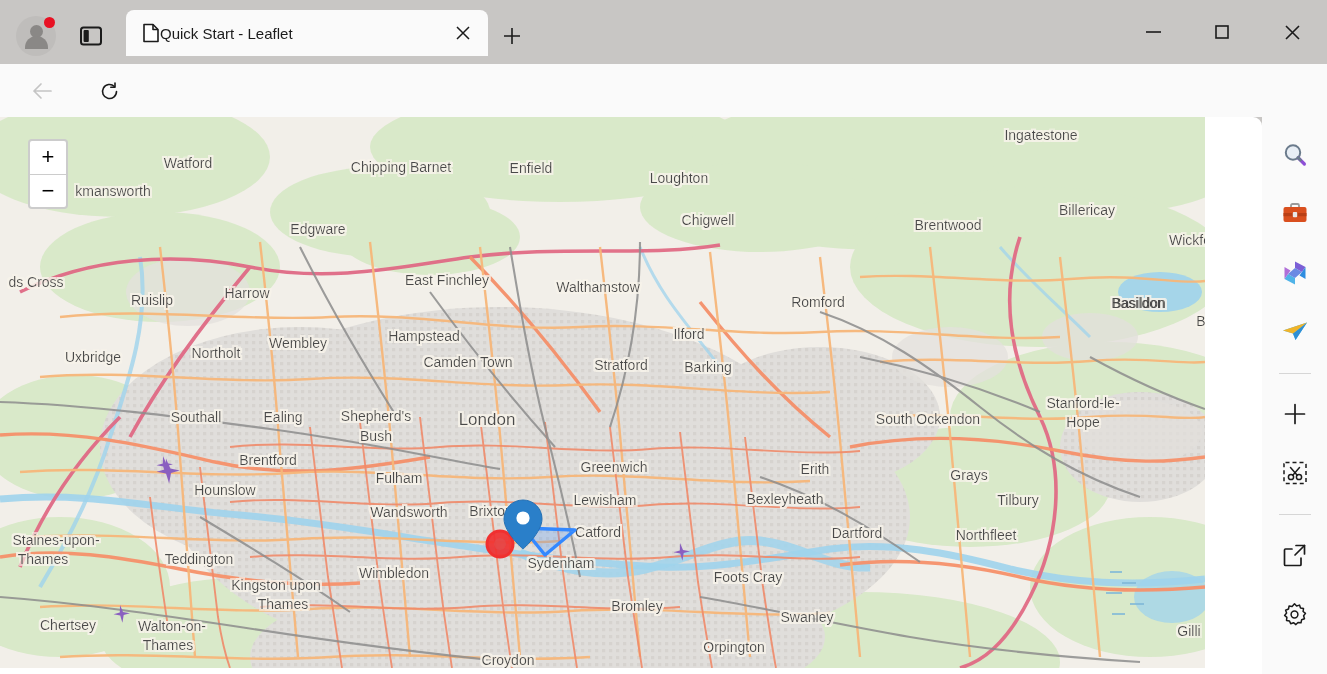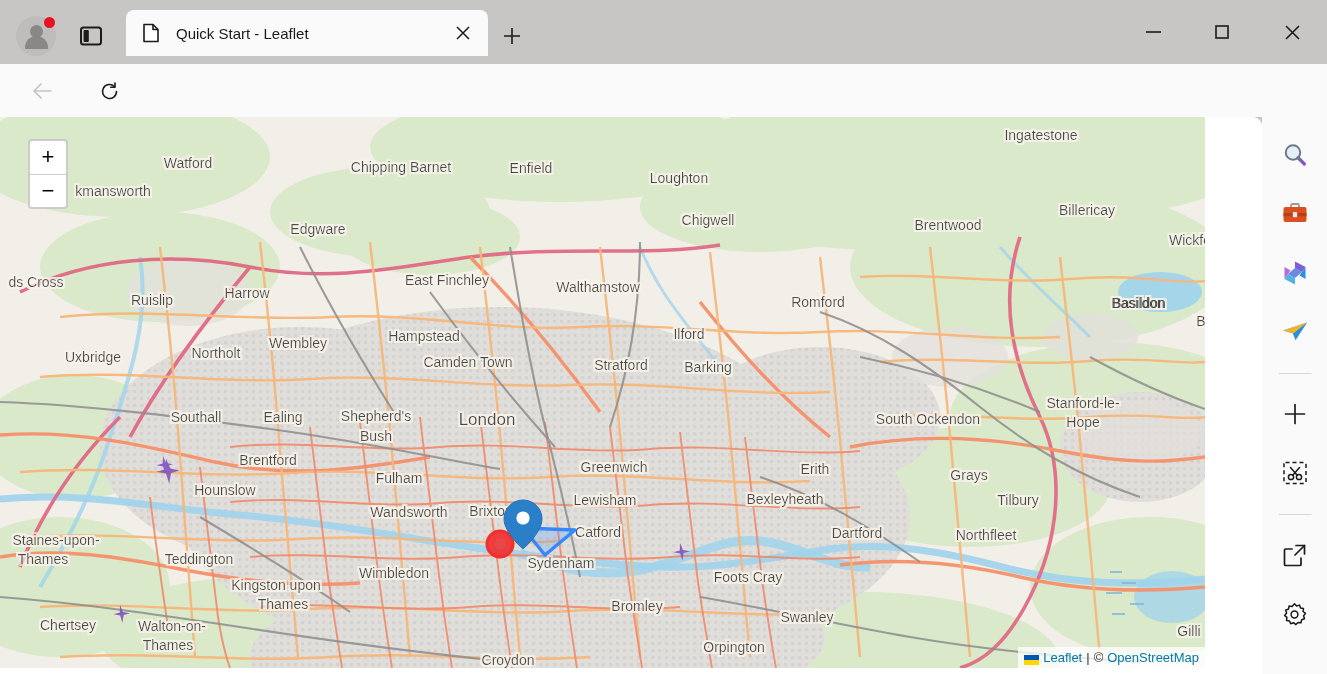--- a/index.html
+++ b/index.html
@@ -20,21 +20,21 @@
   .avatar-head { position:absolute; top:9px; width:13px; height:13px; border-radius:50%; background:#8a8886; }
   .avatar-body { position:absolute; bottom:7px; width:23px; height:13px; border-radius:12px 12px 0 0; background:#8a8886; }
   .avatar-dot { position: absolute; right: 1px; top: 1px; width: 11px; height: 11px; border-radius: 50%; background: #e81123; }
   .split-btn { position: absolute; left: 76px; top: 22px; width: 30px; height: 28px; display:flex; align-items:center; justify-content:center; }
 
   .tab {
     position: absolute; left: 126px; top: 10px; width: 362px; height: 46px;
     background: #fafafa; border-radius: 8px 8px 0 0; display: flex; align-items: center;
   }
   .tab-favicon { margin-left: 16px; width: 18px; height: 20px; flex: 0 0 auto; }
-  .tab-title { margin-left: 16px; font-size: 15px; color: #1b1b1b; white-space: nowrap; overflow: hidden; }
+  .tab-title { font-size: 15px; color: #1b1b1b; white-space: nowrap; overflow: hidden; }
   .tab-close { position: absolute; right: 14px; top: 12px; width: 22px; height: 22px; display:flex; align-items:center; justify-content:center; }
   .newtab-btn { position: absolute; left: 498px; top: 22px; width: 28px; height: 28px; display:flex;align-items:center;justify-content:center; }
 
   .wctrl { position: absolute; top: 14px; width: 46px; height: 36px; display:flex; align-items:center; justify-content:center; }
   .wctrl-min { right: 151px; }
   .wctrl-max { right: 82px; }
   .wctrl-close { right: 12px; }
 
   
   .toolbar { position: absolute; left: 0; top: 64px; width: 1327px; height: 53px; background: #fafafa; }
@@ -468,32 +468,20 @@
           <path d="M523 383 c-10.5 0 -19 8.4 -19 18.8 c0 13.8 19 30.2 19 30.2 s19 -16.4 19 -30.2 c0 -10.4 -8.5 -18.8 -19 -18.8 z" fill="#2a7fc9" stroke="#2470b4" stroke-width="1"></path>
           <circle cx="523" cy="401" r="6.6" fill="#ffffff"></circle>
         </g>
       </svg>
 
       <div class="zoomctl">
         <div class="zoom-btn plus">+</div>
         <div class="zoom-btn">−</div>
       </div>
 
-      <div class="attrib">
-        <span class="ua-flag">
-          <svg width="15" height="10" viewBox="0 0 15 10">
-              <rect width="15" height="5" fill="#0057b7"></rect>
-              <rect y="5" width="15" height="5" fill="#ffd700"></rect>
-            </svg>
-        </span>
-        <a href="#">Leaflet</a>
-        <span>|</span>
-        <span>©</span>
-        <a href="#">OpenStreetMap</a>
-      </div>
     </div>
 
   </div>
 
   <div class="sidebar">
 
     <div class="sb-item">
       <svg width="26" height="26" viewBox="0 0 26 26">
           <circle cx="11" cy="10.5" r="7.2" fill="#e8eef5" stroke="#6b7b8c" stroke-width="2"></circle>
           <path d="M16.4 16l6 6" stroke="#8d4fd6" stroke-width="3.2" stroke-linecap="round"></path>

